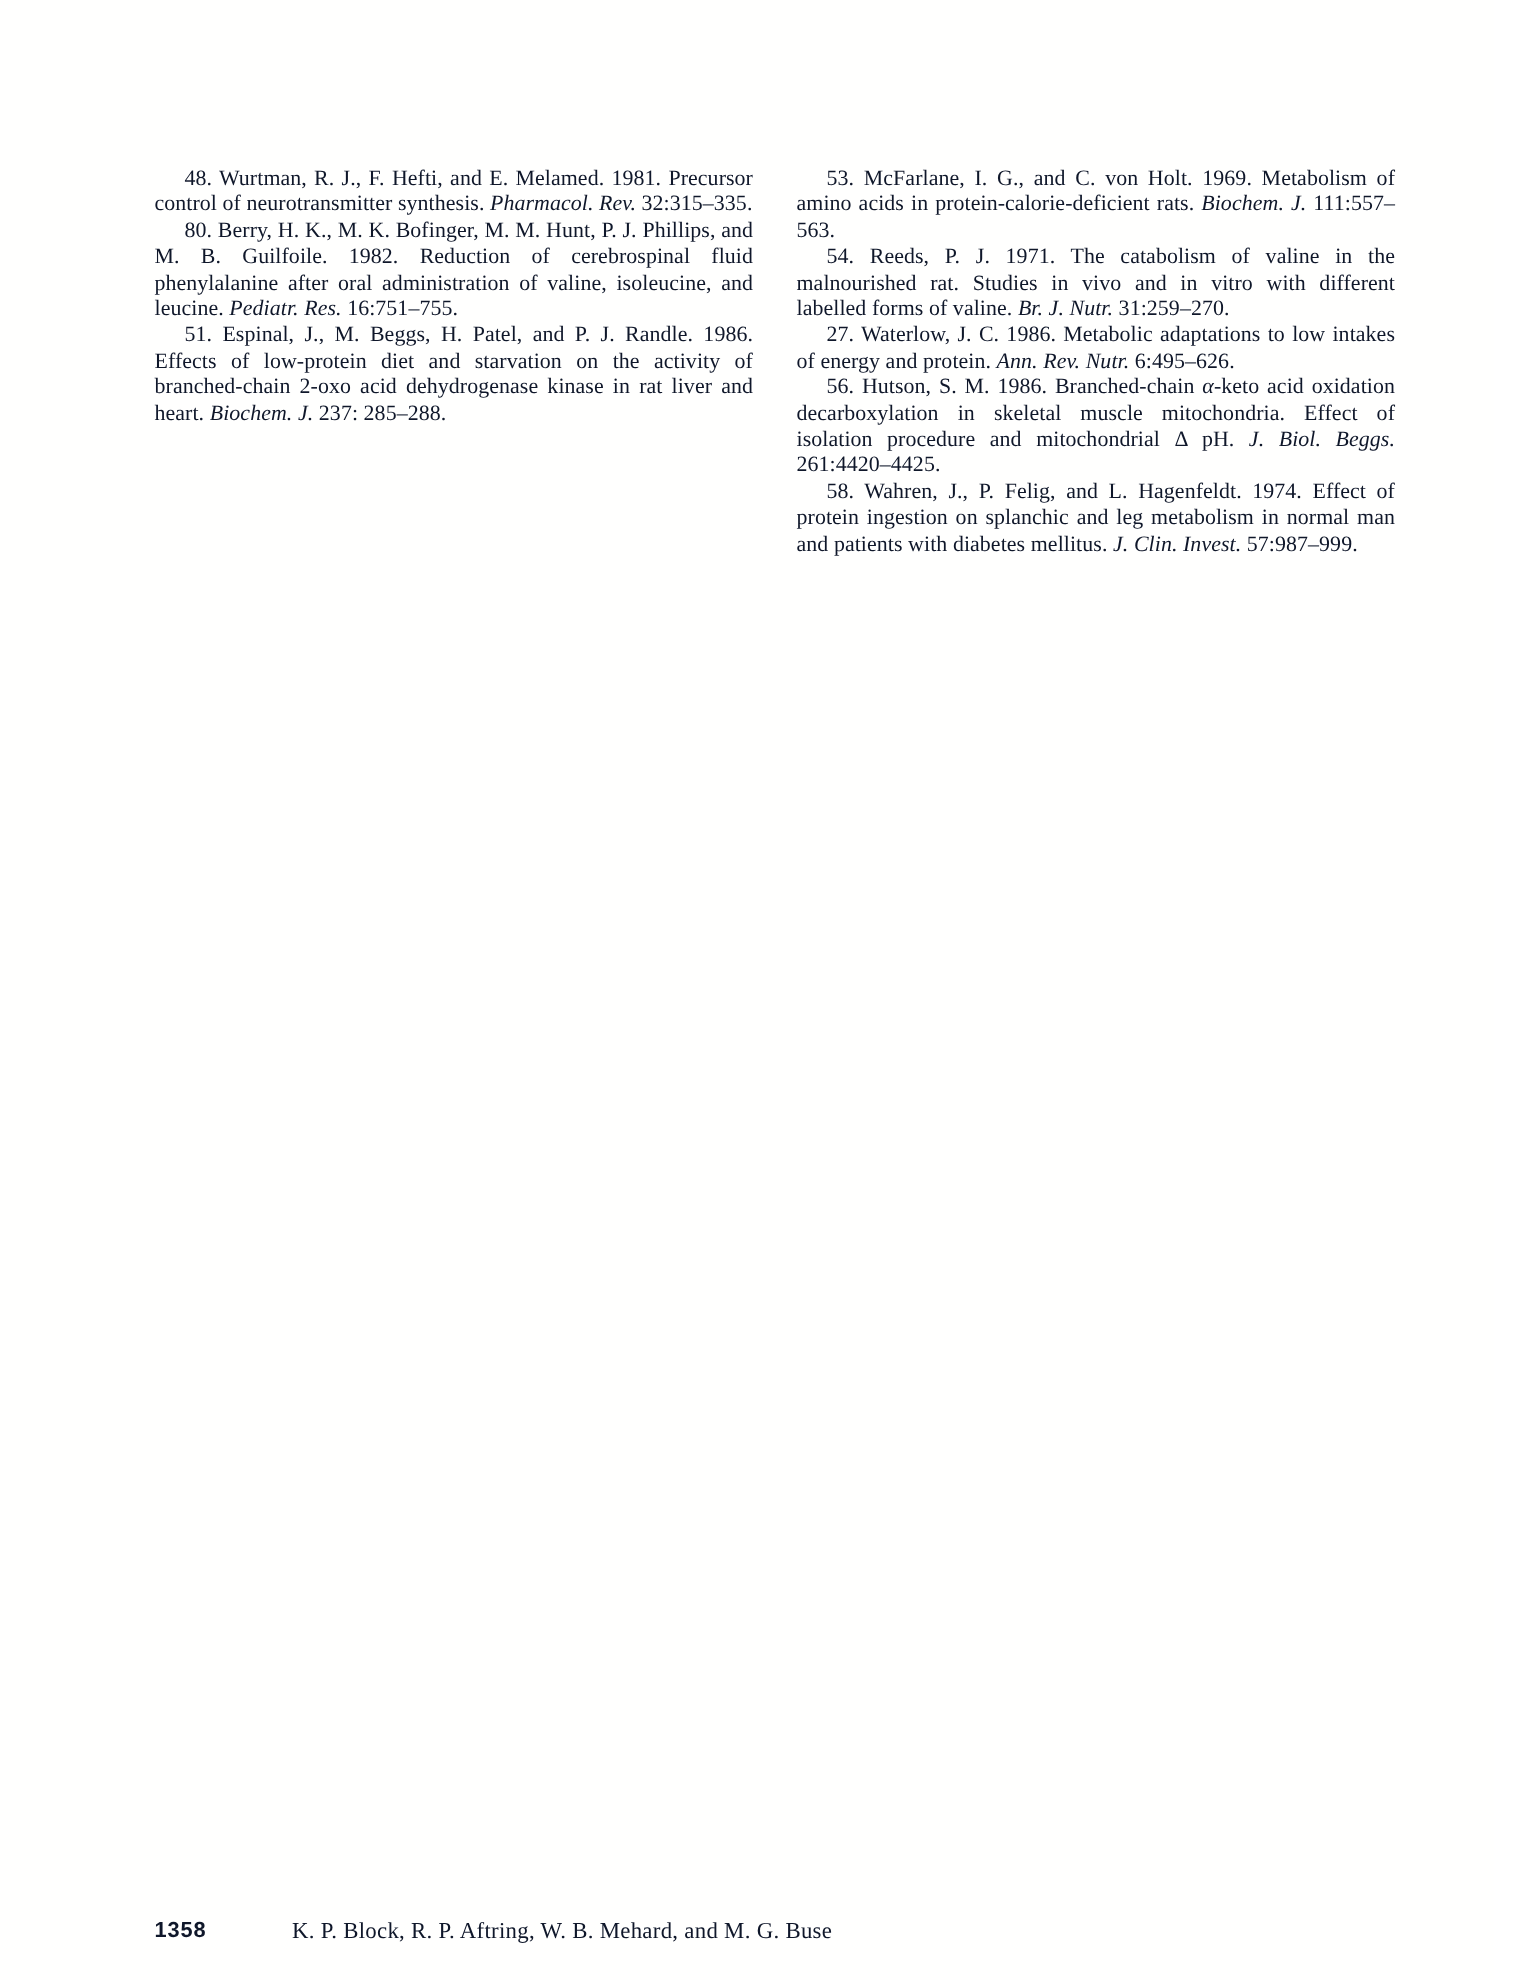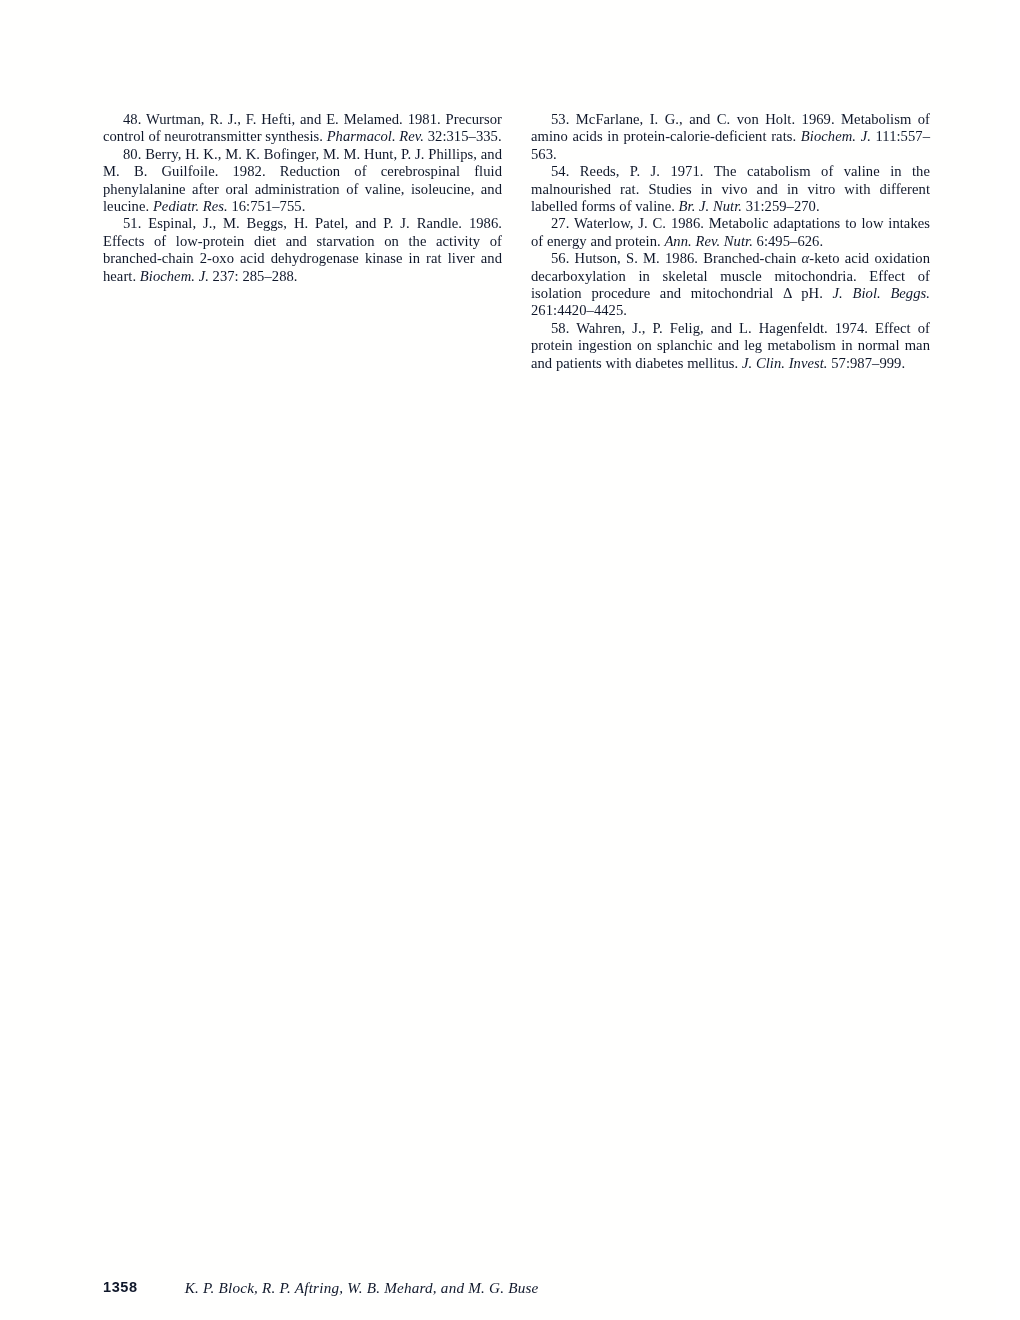--- a/index.html
+++ b/index.html
@@ -47,22 +47,21 @@
     align-items: flex-start;
     gap: 24px;
   }
   .folio {
     font-family: "Liberation Sans", "DejaVu Sans", sans-serif;
     font-weight: 700;
     font-size: 14.5px;
     letter-spacing: 0.6px;
   }
   .authors {
-    margin-left: 23px;
-    font-style: italic;
+    margin-left: 33px;
     font-size: 15.2px;
     letter-spacing: 0.2px;
   }
 </style>
 </head>
 <body>
 
 <div class="page">
 
   <div class="ref-columns">

